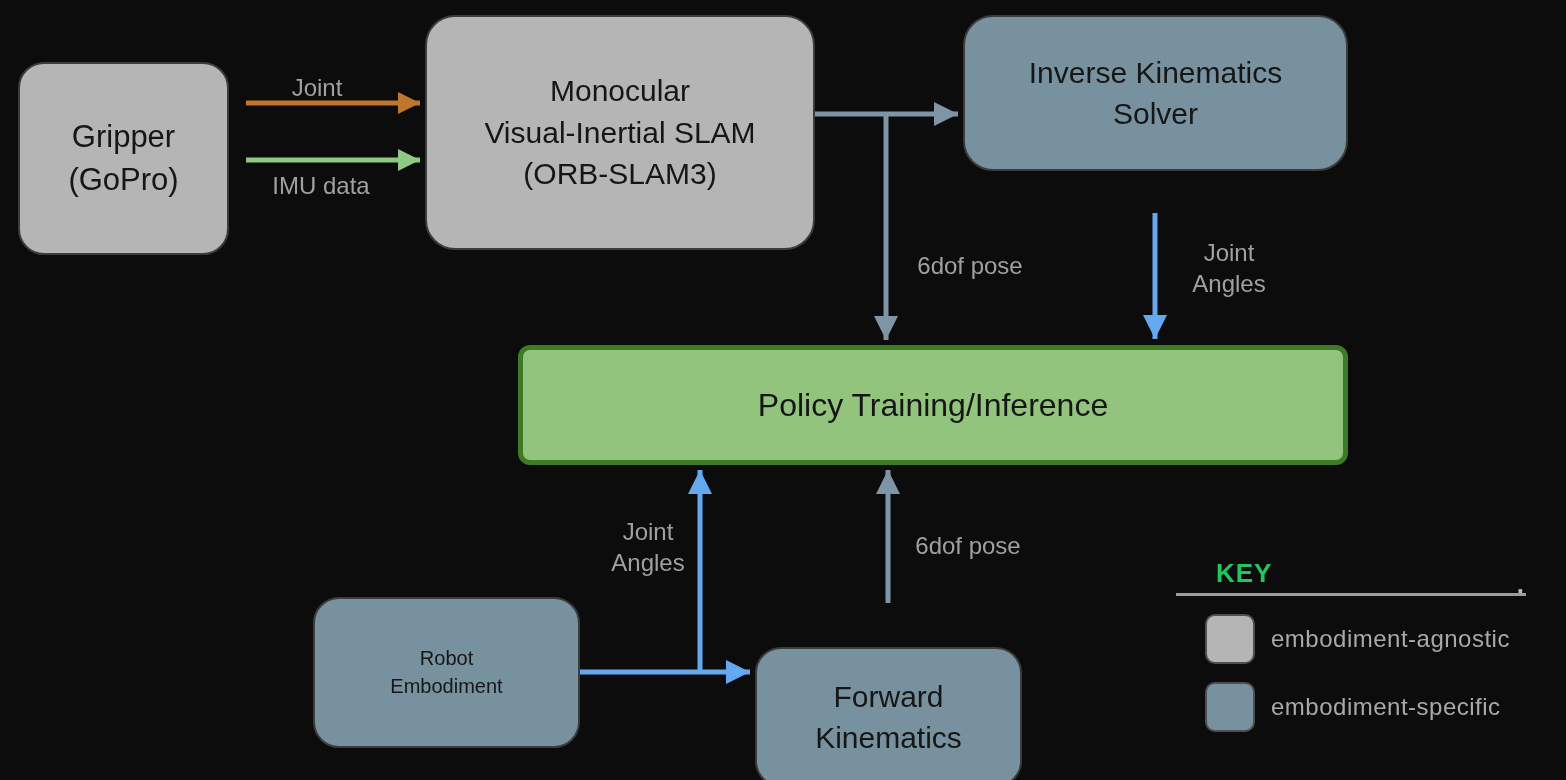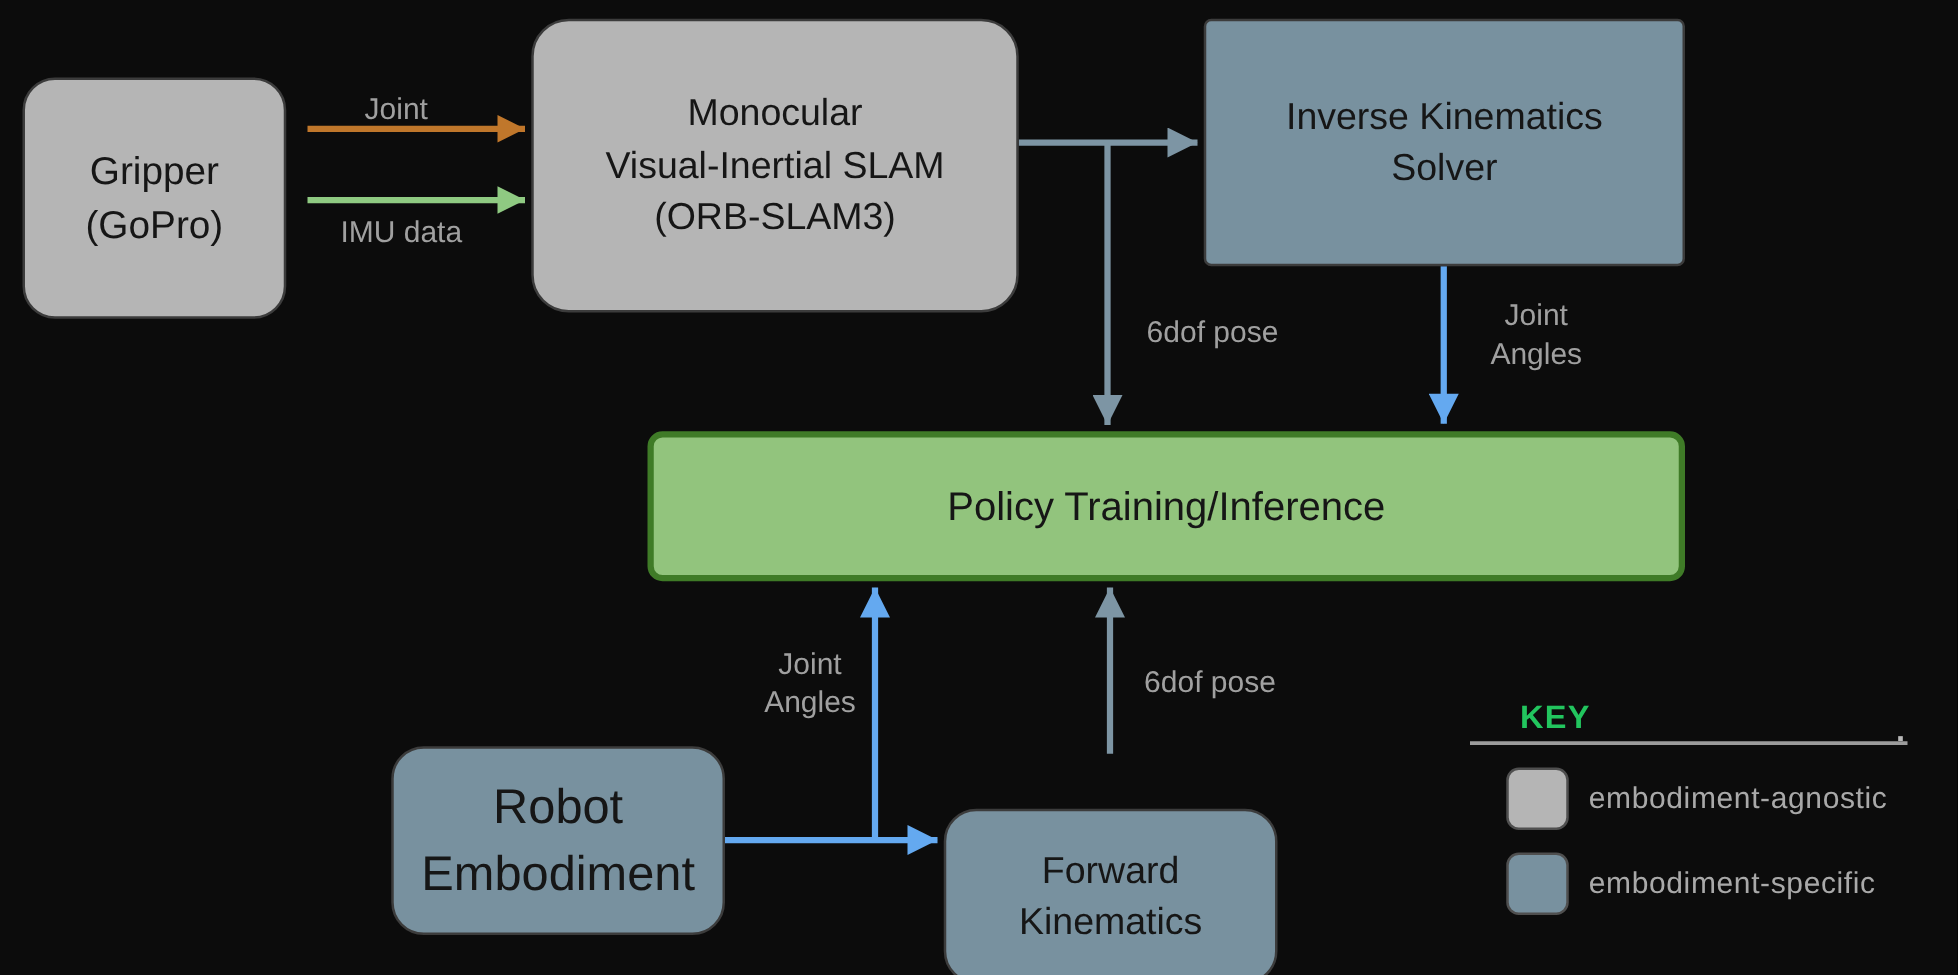--- a/index.html
+++ b/index.html
@@ -35,23 +35,23 @@
     border: 2px solid var(--box-border, #3c3c3c);
   }
   .node.policy {
     background: var(--policy-fill, #92c47d);
     border: 5px solid var(--policy-border, #3f7b27);
     border-radius: 12px;
     font-size: 32px;
   }
   #node-gripper { left: 18px;  top: 62px;  width: 211px; height: 193px; border-radius: 26px; font-size: 31px; }
   #node-slam    { left: 425px; top: 15px;  width: 390px; height: 235px; border-radius: 30px; font-size: 30px; }
-  #node-ik      { left: 963px; top: 15px;  width: 385px; height: 198px; border-radius: 6px; font-size: 30px; }
+  #node-ik      { left: 963px; top: 15px;  width: 385px; height: 156px; border-radius: 30px; font-size: 30px; }
   #node-policy  { left: 518px; top: 345px; width: 830px; height: 120px; }
-  #node-robot   { left: 313px; top: 597px; width: 267px; height: 151px; border-radius: 26px; font-size: 39px; }
+  #node-robot   { left: 313px; top: 597px; width: 267px; height: 151px; border-radius: 26px; font-size: 20px; }
   #node-fk      { left: 755px; top: 603px; width: 267px; height: 140px; border-radius: 26px; font-size: 30px; margin-top: 44px; }
 
   #arrow-layer {
     position: absolute;
     left: 0; top: 0;
     width: 1566px; height: 780px;
     pointer-events: none;
   }
   .stroke-orange { stroke: var(--arrow-orange, #c0772b); }
   .stroke-green  { stroke: var(--arrow-green,  #8fca82); }

